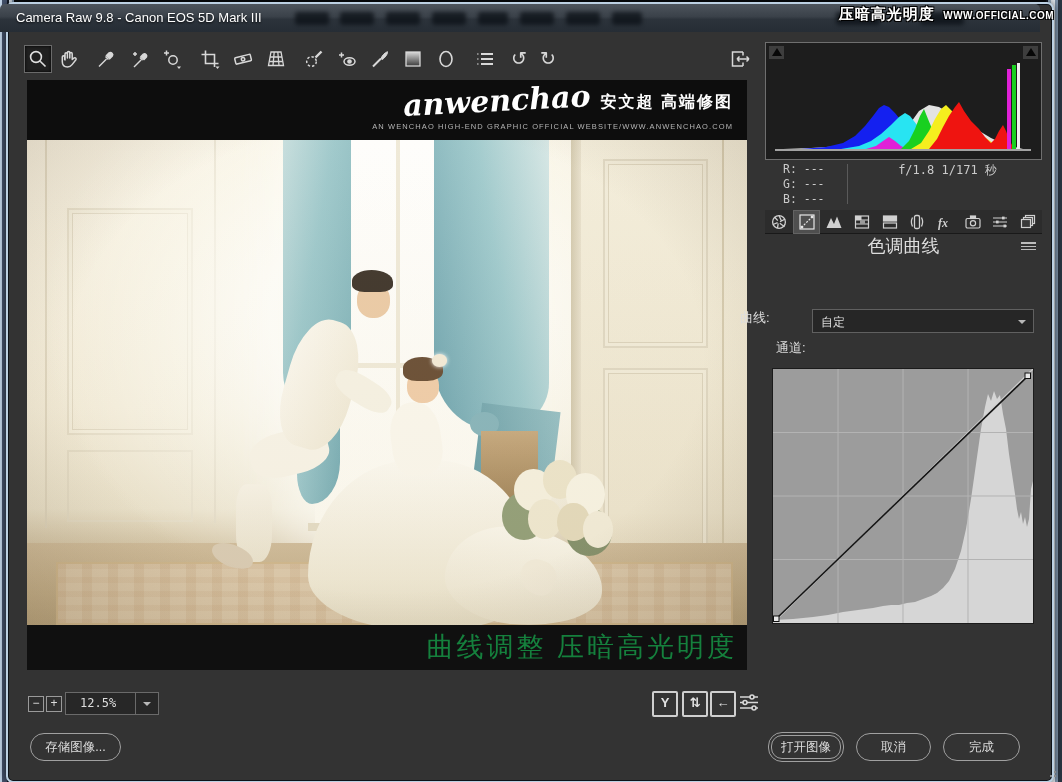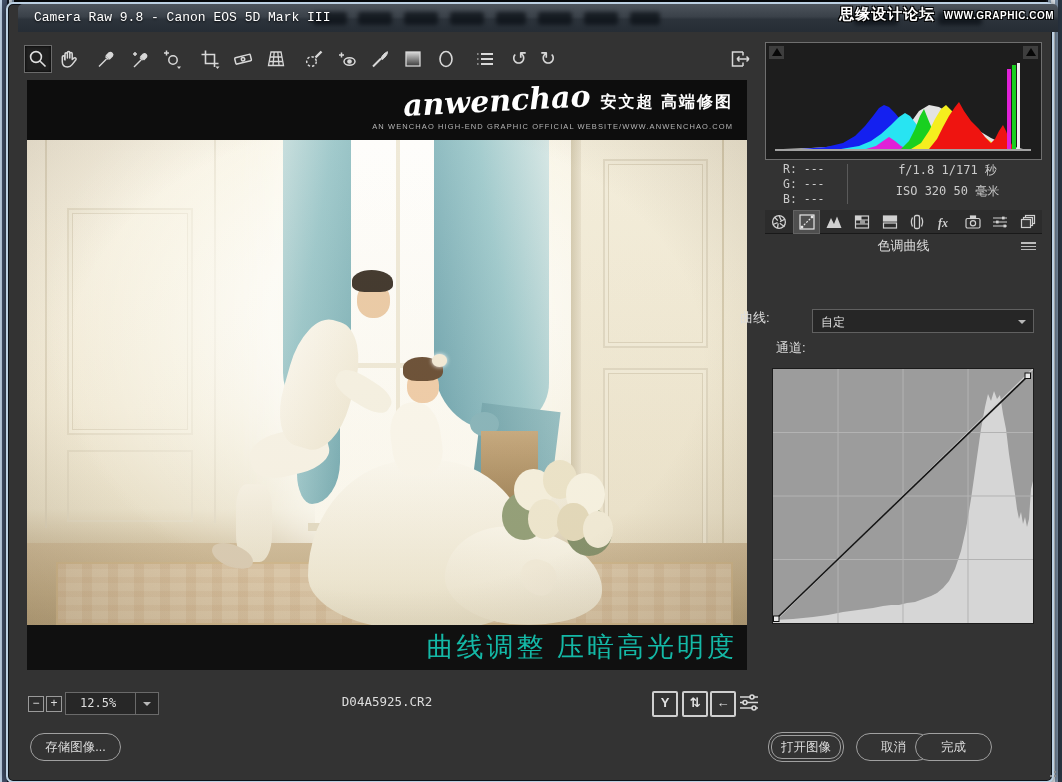--- a/index.html
+++ b/index.html
@@ -15,37 +15,37 @@
   .desktop-top{left:0;top:0;width:1062px;height:30px;background:linear-gradient(180deg,#070a0d,#11171f 70%,#1b2430);}
   .forum-mark{right:8px;top:5px;text-align:right;color:#fff;z-index:60;}
   .forum-name{font-size:15px;font-weight:bold;letter-spacing:1px;
     text-shadow:1px 1px 0 #000,-1px 1px 0 #000,1px -1px 0 #000,-1px -1px 0 #000;}
   .forum-url{display:inline-block;margin-left:4px;font-size:10px;font-weight:bold;letter-spacing:.5px;
     text-shadow:1px 1px 0 #000,-1px 1px 0 #000,1px -1px 0 #000,-1px -1px 0 #000;}
   
   .win{left:6px;top:2px;width:1044px;height:777px;border-radius:7px;
     border:2px solid #bcd0e2;box-shadow:inset 0 0 0 1px #0d1218,0 0 10px rgba(0,0,0,.7);
     background:#333333;}
-  .titlebar{left:18px;top:4px;width:1040px;height:28px;border-radius:5px 5px 0 0;overflow:hidden;
-    background:linear-gradient(180deg,#4d545c 0,#3a4149 45%,#2c333b 55%,#262d35 100%);font-family:Liberation Mono, monospace;}
+  .titlebar{left:0;top:4px;width:1040px;height:28px;border-radius:5px 5px 0 0;overflow:hidden;
+    background:linear-gradient(180deg,#4d545c 0,#3a4149 45%,#2c333b 55%,#262d35 100%);}
   .title-text{position:absolute;left:16px;top:6px;font-size:13px;color:#fff;text-shadow:0 1px 2px rgba(0,0,0,.8);}
   .blob{position:absolute;top:8px;height:13px;background:#0b1016;opacity:.75;filter:blur(2px);border-radius:3px;}
   
   .tool{width:26px;height:26px;display:flex;align-items:center;justify-content:center;color:#d8d8d8;}
   .tool svg{display:block;}
   .tool.sel{background:#202020;border:1px solid #6a6a6a;box-shadow:inset 0 0 3px #000;}
   .glyph-btn{color:#d8d8d8;font-size:17px;line-height:26px;text-align:center;}
   
   .art-top{left:27px;top:80px;width:720px;height:60px;background:#0d0d0d;color:#fff;}
   .brand-row{position:absolute;right:14px;top:6px;display:flex;align-items:flex-end;gap:10px;}
   .brand-script{font-family:"DejaVu Serif","Liberation Serif",serif;font-style:italic;font-weight:bold;font-size:30px;line-height:30px;transform:rotate(-3deg);}
   .brand-cjk{font-size:16px;font-weight:bold;letter-spacing:2px;padding-bottom:3px;}
   .brand-sub{position:absolute;right:14px;top:42px;font-size:7.5px;letter-spacing:1.1px;color:#b5b5b5;}
   .photo{left:27px;top:140px;width:720px;height:485px;overflow:hidden;background:#efe8d5;}
-  .art-bottom{left:27px;top:625px;width:720px;height:45px;background:#101010;color:#14b8a6;
+  .art-bottom{left:27px;top:625px;width:720px;height:45px;background:#101010;color:#15803d;
     text-align:right;font-size:27px;line-height:45px;letter-spacing:3px;padding-right:10px;box-sizing:border-box;}
   
   .photo div{position:absolute;}
   
   .zoombar{left:27px;top:688px;width:720px;height:30px;}
   .sq-btn{position:absolute;width:14px;height:14px;border:1px solid #9a9a9a;color:#ddd;
     font-size:12px;line-height:13px;text-align:center;background:#2e2e2e;}
   .zoom-select{position:absolute;left:38px;top:4px;width:92px;height:21px;background:#272727;
     border:1px solid #6a6a6a;color:#ddd;font-size:12px;font-family:"DejaVu Sans Mono",monospace;}
   .zoom-select .val{position:absolute;left:14px;top:3px;}
@@ -68,21 +68,21 @@
   .clip-btn span{position:absolute;left:2.5px;top:2px;width:0;height:0;border-left:5px solid transparent;
     border-right:5px solid transparent;border-bottom:8px solid #070707;}
   .info-row{left:765px;top:160px;width:277px;height:48px;color:#cbcbcb;
     font-family:"DejaVu Sans Mono",monospace;font-size:11.5px;}
   .rgb-col{position:absolute;left:18px;top:2px;line-height:15px;}
   .info-div{position:absolute;left:82px;top:4px;width:1px;height:40px;background:#5a5a5a;}
   .exif{position:absolute;left:88px;right:0;top:0;text-align:center;font-size:12px;line-height:21px;}
   .tabs-row{left:765px;top:210px;width:277px;height:24px;background:#2c2c2c;border-bottom:1px solid #191919;box-sizing:border-box;display:flex;}
   .ptab{width:27.7px;height:24px;display:flex;align-items:center;justify-content:center;}
   .ptab.sel{background:#4f4f4f;box-shadow:inset 0 0 0 1px #636363;}
-  .panel-title{left:765px;top:235px;width:277px;height:22px;color:#ddd;font-size:13px;text-align:center;line-height:22px;}
+  .panel-title{left:765px;top:235px;width:277px;height:22px;color:#ddd;font-size:18px;text-align:center;line-height:22px;}
   .panel-menu{position:absolute;right:6px;top:7px;width:15px;height:9px;
     background:repeating-linear-gradient(180deg,#bdbdbd 0 1.5px,transparent 1.5px 3.5px);}
   .subtabs{left:765px;top:257px;width:277px;height:34px;border-bottom:1px solid #1c1c1c;box-sizing:border-box;}
   .stab{position:absolute;top:0;height:34px;color:#ddd;font-size:13px;text-align:center;line-height:34px;}
   .stab.inactive{background:#1f1f1f;border-right:1px solid #1c1c1c;}
   .stab.active{background:#333;border-left:1px solid #1c1c1c;border-right:1px solid #1c1c1c;height:35px;}
   .fld-label{position:absolute;color:#ddd;font-size:13px;}
   .fld-select{position:absolute;left:812px;width:222px;height:24px;background:#262626;border:1px solid #606060;
     box-sizing:border-box;color:#ddd;font-size:12px;}
   .fld-select .val{position:absolute;left:8px;top:4px;}
@@ -94,22 +94,22 @@
 </style>
 </head>
 <body>
 
 <div id="screen">
 
   <div class="abs desktop-top"></div>
   <div class="abs edge-left"></div>
   <div class="abs edge-right"></div>
   <div class="abs forum-mark">
-    <span class="forum-name">思缘设计论坛</span>
-    <span class="forum-url">WWW.GRAPHIC.COM</span>
+    <span class="forum-name">压暗高光明度</span>
+    <span class="forum-url">WWW.OFFICIAL.COM</span>
   </div>
 
   <div class="abs win"></div>
   <div class="abs titlebar">
     <div class="blob" style="left:295px;width:34px"></div>
     <div class="blob" style="left:340px;width:34px"></div>
     <div class="blob" style="left:386px;width:34px"></div>
     <div class="blob" style="left:432px;width:34px"></div>
     <div class="blob" style="left:478px;width:30px"></div>
     <div class="blob" style="left:520px;width:34px"></div>
@@ -331,21 +331,20 @@
 
   <div class="abs zoombar">
     <div class="sq-btn" style="left:1px;top:8px"><span>−</span></div>
     <div class="sq-btn" style="left:19px;top:8px"><span>+</span></div>
     <div class="zoom-select">
       <span class="val">12.5%</span>
       <span class="chev">
           <i class="caret"></i>
         </span>
     </div>
-    <div class="filename">D04A5925.CR2</div>
     <div class="pv-btn" style="left:625px">
       <span>Y</span>
     </div>
     <div class="pv-btn" style="left:655px">
       <span>⇅</span>
     </div>
     <div class="pv-btn" style="left:683px">
       <span>←</span>
     </div>
     <div style="position:absolute;left:711px;top:3px;width:22px;height:22px">
@@ -362,21 +361,21 @@
 
   <div class="pill" style="left:30px;top:733px;width:89px;height:26px;line-height:26px">
     <span>存储图像...</span>
   </div>
   <div class="pill dbl" style="left:768px;top:732px;width:74px;height:28px;line-height:28px">
     <span>打开图像</span>
   </div>
   <div class="pill" style="left:856px;top:733px;width:73px;height:26px;line-height:26px">
     <span>取消</span>
   </div>
-  <div class="pill" style="left:915px;top:733px;width:75px;height:26px;line-height:26px">
+  <div class="pill" style="left:943px;top:733px;width:75px;height:26px;line-height:26px">
     <span>完成</span>
   </div>
   <div class="grip">
     <i style="right:0;bottom:0"></i>
       <i style="right:4px;bottom:0"></i>
       <i style="right:0;bottom:4px"></i>
   </div>
 
   <div class="abs histo-box">
     <div class="clip-btn" style="left:3px">
@@ -402,21 +401,20 @@
 
   <div class="abs info-row">
     <div class="rgb-col">
       <div>R: ---</div>
       <div>G: ---</div>
       <div>B: ---</div>
     </div>
     <div class="info-div"></div>
     <div class="exif">
       <div>f/1.8  1/171 秒</div>
-      <div>ISO 320  50 毫米</div>
     </div>
   </div>
 
   <div class="abs tabs-row">
     <div class="ptab">
       <svg width="18" height="18" viewBox="0 0 18 18">
           <g stroke="#d0d0d0" stroke-width="1.3" fill="none">
             <circle cx="9" cy="9" r="6.4"></circle>
             <path d="M9,2.6 L11.5,8 M15.2,6 L10,8.8 M14.5,13.8 L9.8,10.2 M7.5,15.2 L8.2,10.4 M3,11.5 L7.6,9.6 M4.5,4 L7.8,7.6"></path>
           </g>

